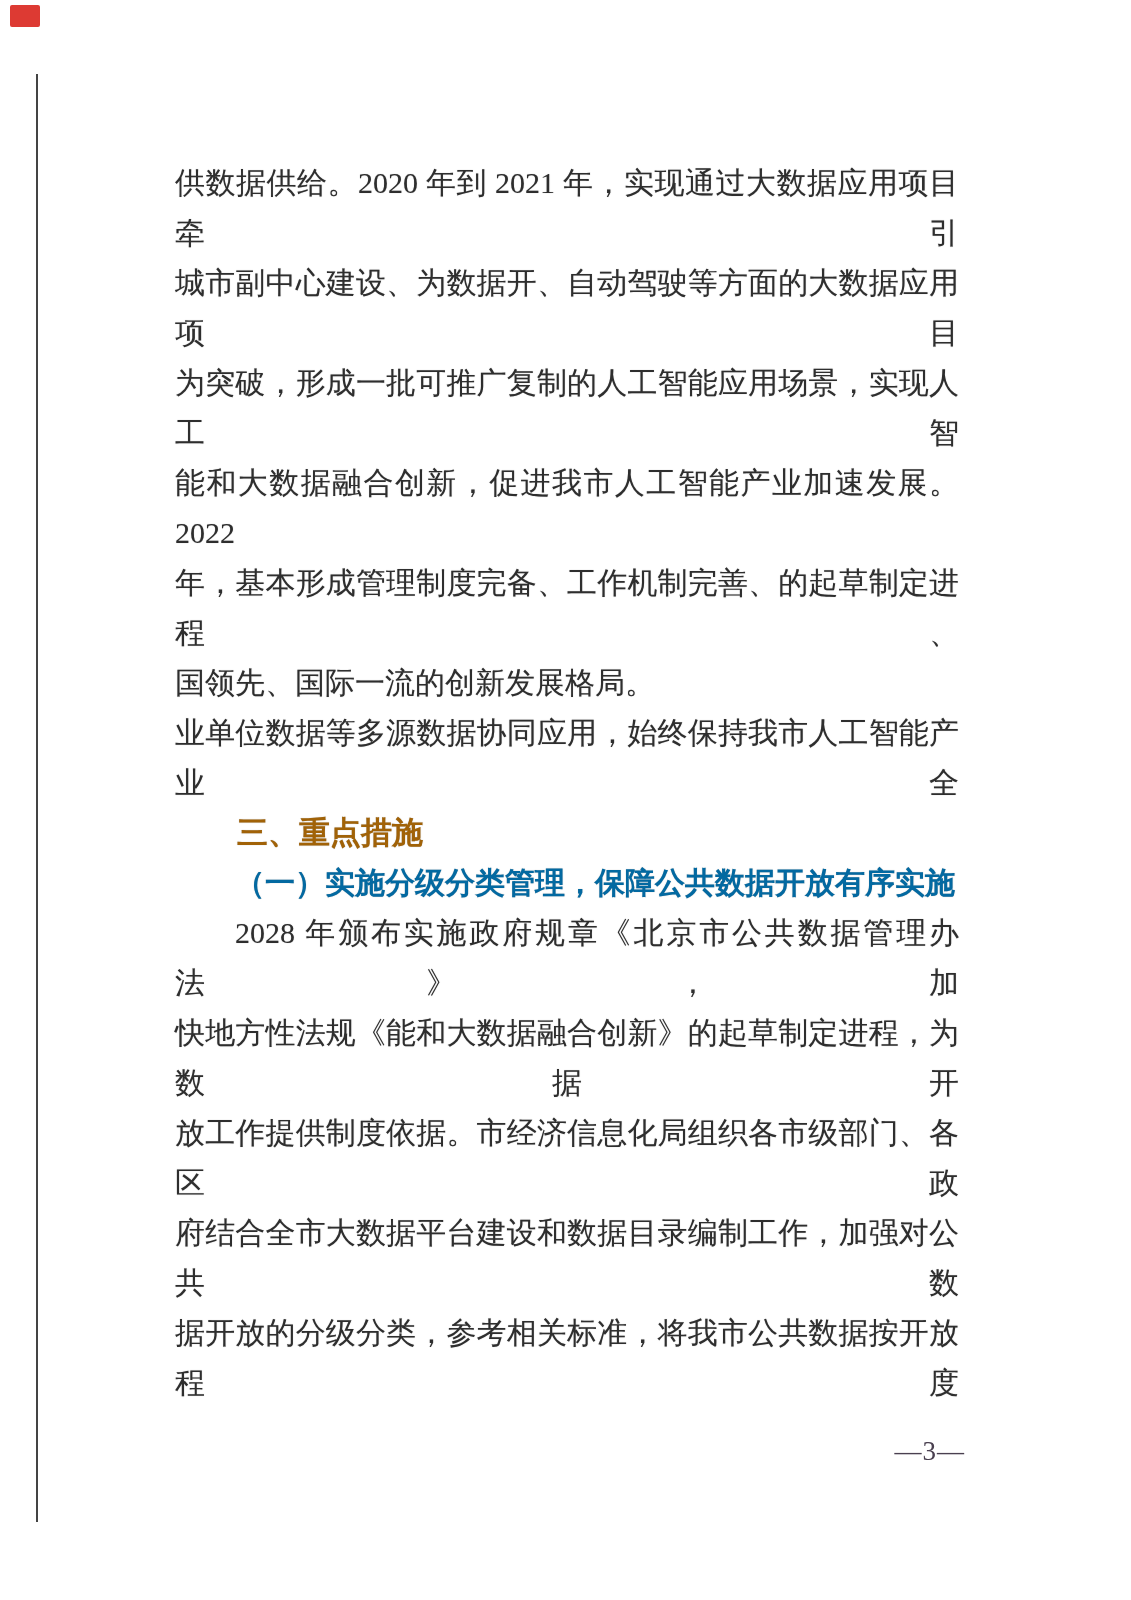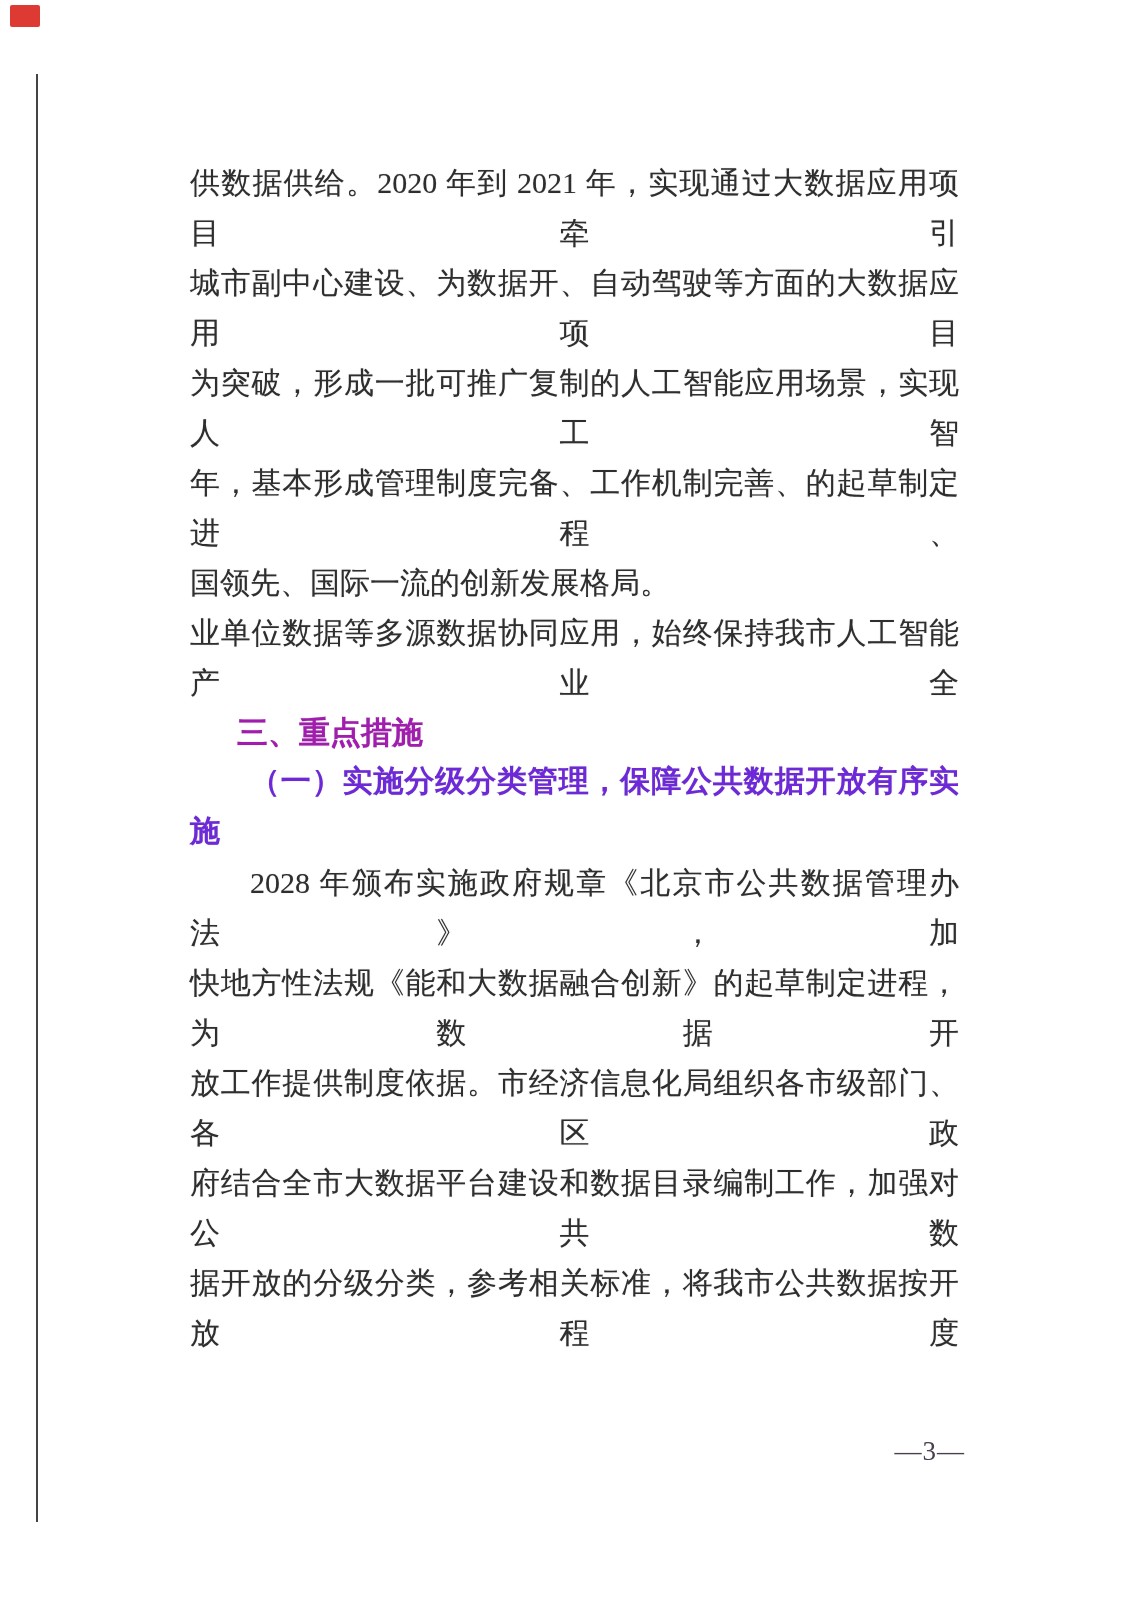--- a/index.html
+++ b/index.html
@@ -39,42 +39,40 @@
     width: 784px;
     color: #2e2e2e;
     font-size: 30px;
     line-height: 50px;
     text-shadow: 0 0 1px rgba(45,45,45,0.35);
   }
   .line {
     text-align: justify;
     text-align-last: justify;
     white-space: normal;
-    margin-left: 15px;
   }
   .line.last {
     text-align-last: left;
   }
   .line.indent {
     text-indent: 2em;
   }
   .section-heading {
     font-family: "Liberation Sans", "DejaVu Sans", sans-serif;
     font-weight: 700;
     font-size: 31px;
-    color: #a21caf;
+    color: #a16207;
     text-align: right;
     text-align-last: left;
     text-indent: 2em;
     line-height: 50px;
   }
   .kai {
     font-weight: 600;
-    color: #6d28d9;
-    font-family: Liberation Mono, monospace;
+    color: #0369a1;
   }
   .page-number {
     position: absolute;
     top: 1436px;
     right: 166px;
     font-size: 27px;
     color: #4a4050;
     letter-spacing: 1px;
     font-family: "Liberation Serif", "DejaVu Serif", serif;
   }
@@ -86,20 +84,21 @@
 
   <div class="red-mark"></div>
   <div class="left-rule"></div>
 
   <div class="content">
 
     <div>
       <div class="line">供数据供给。2020 年到 2021 年，实现通过大数据应用项目牵引</div>
       <div class="line">城市副中心建设、为数据开、自动驾驶等方面的大数据应用项目</div>
       <div class="line">为突破，形成一批可推广复制的人工智能应用场景，实现人工智</div>
+      <div class="line">能和大数据融合创新，促进我市人工智能产业加速发展。2022</div>
       <div class="line">年，基本形成管理制度完备、工作机制完善、的起草制定进程、</div>
       <div class="line last">国领先、国际一流的创新发展格局。</div>
       <div class="line">业单位数据等多源数据协同应用，始终保持我市人工智能产业全</div>
     </div>
 
     <div class="section-heading">三、重点措施</div>
 
     <div class="line last indent kai">（一）实施分级分类管理，保障公共数据开放有序实施</div>
 
     <div>

